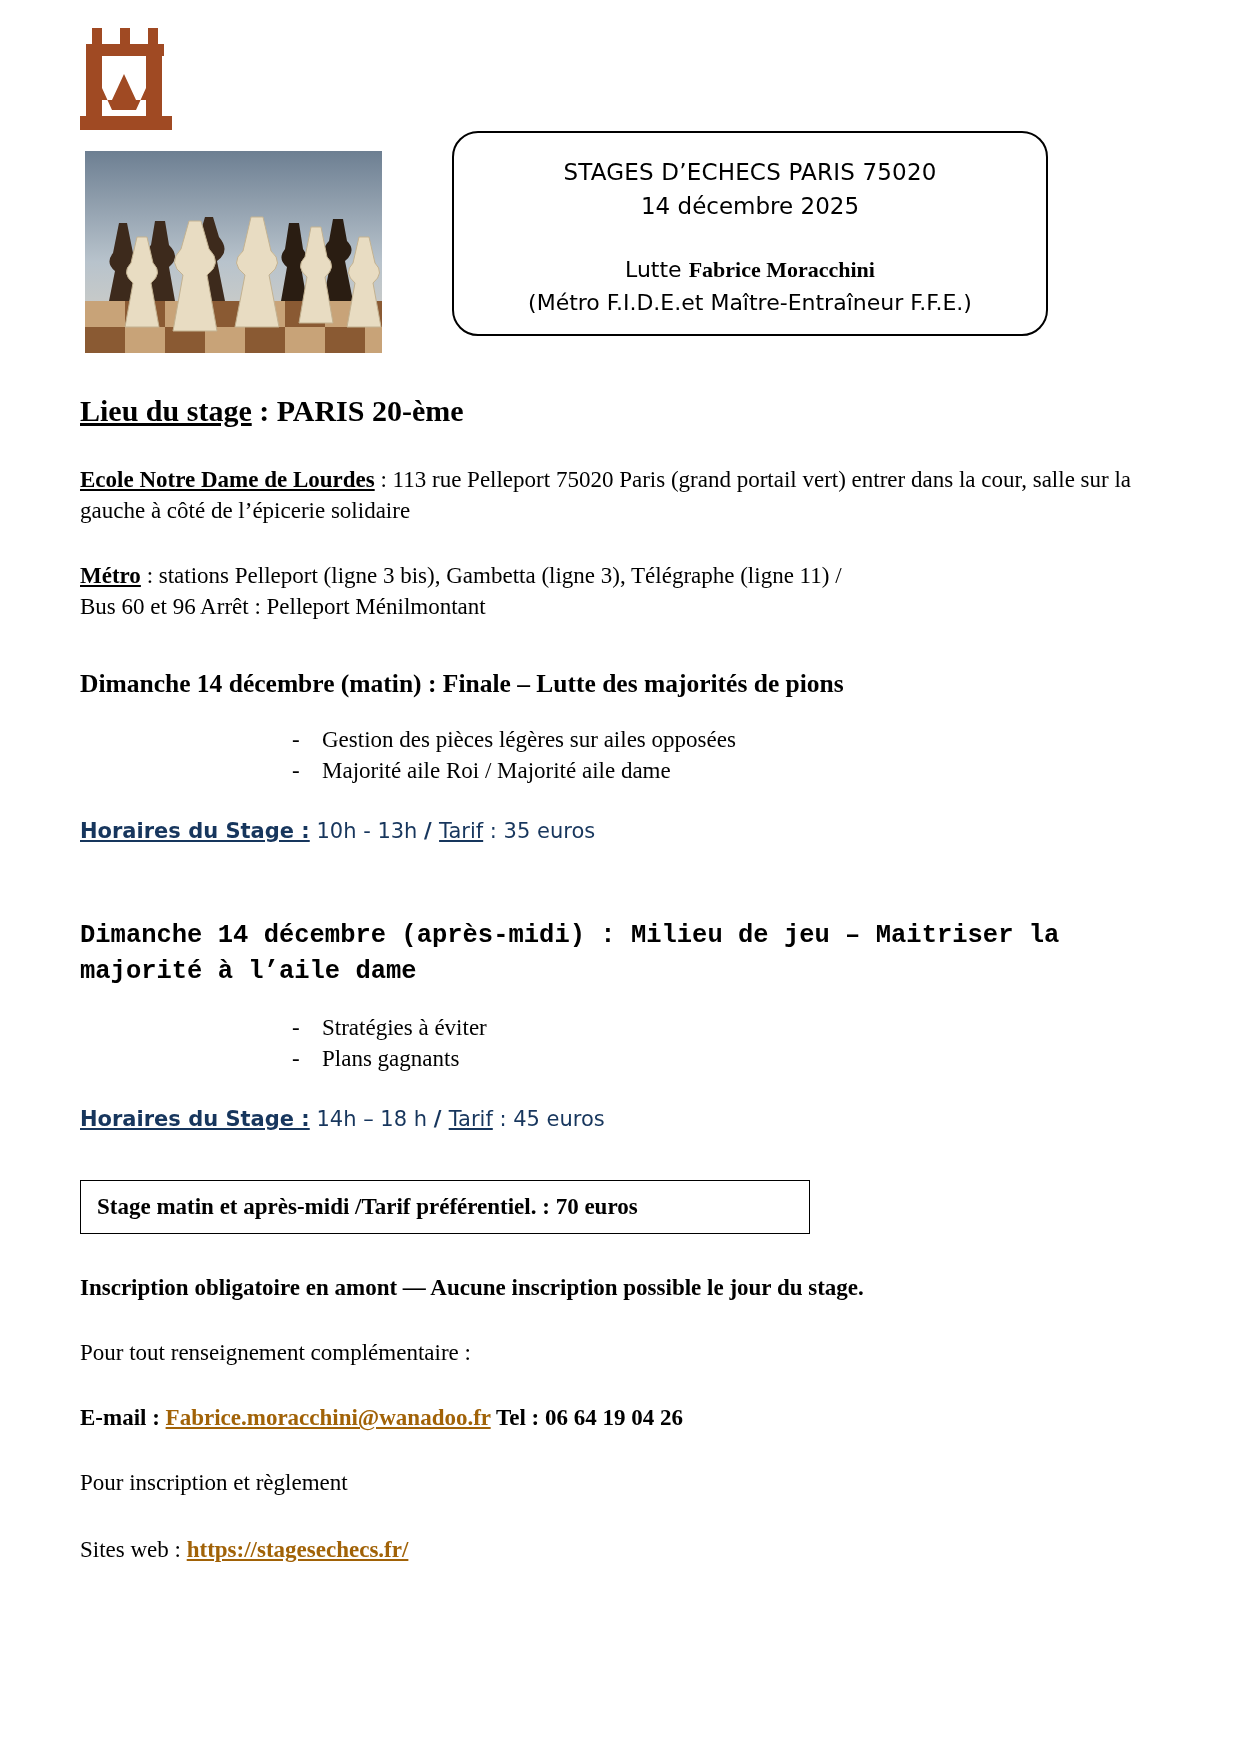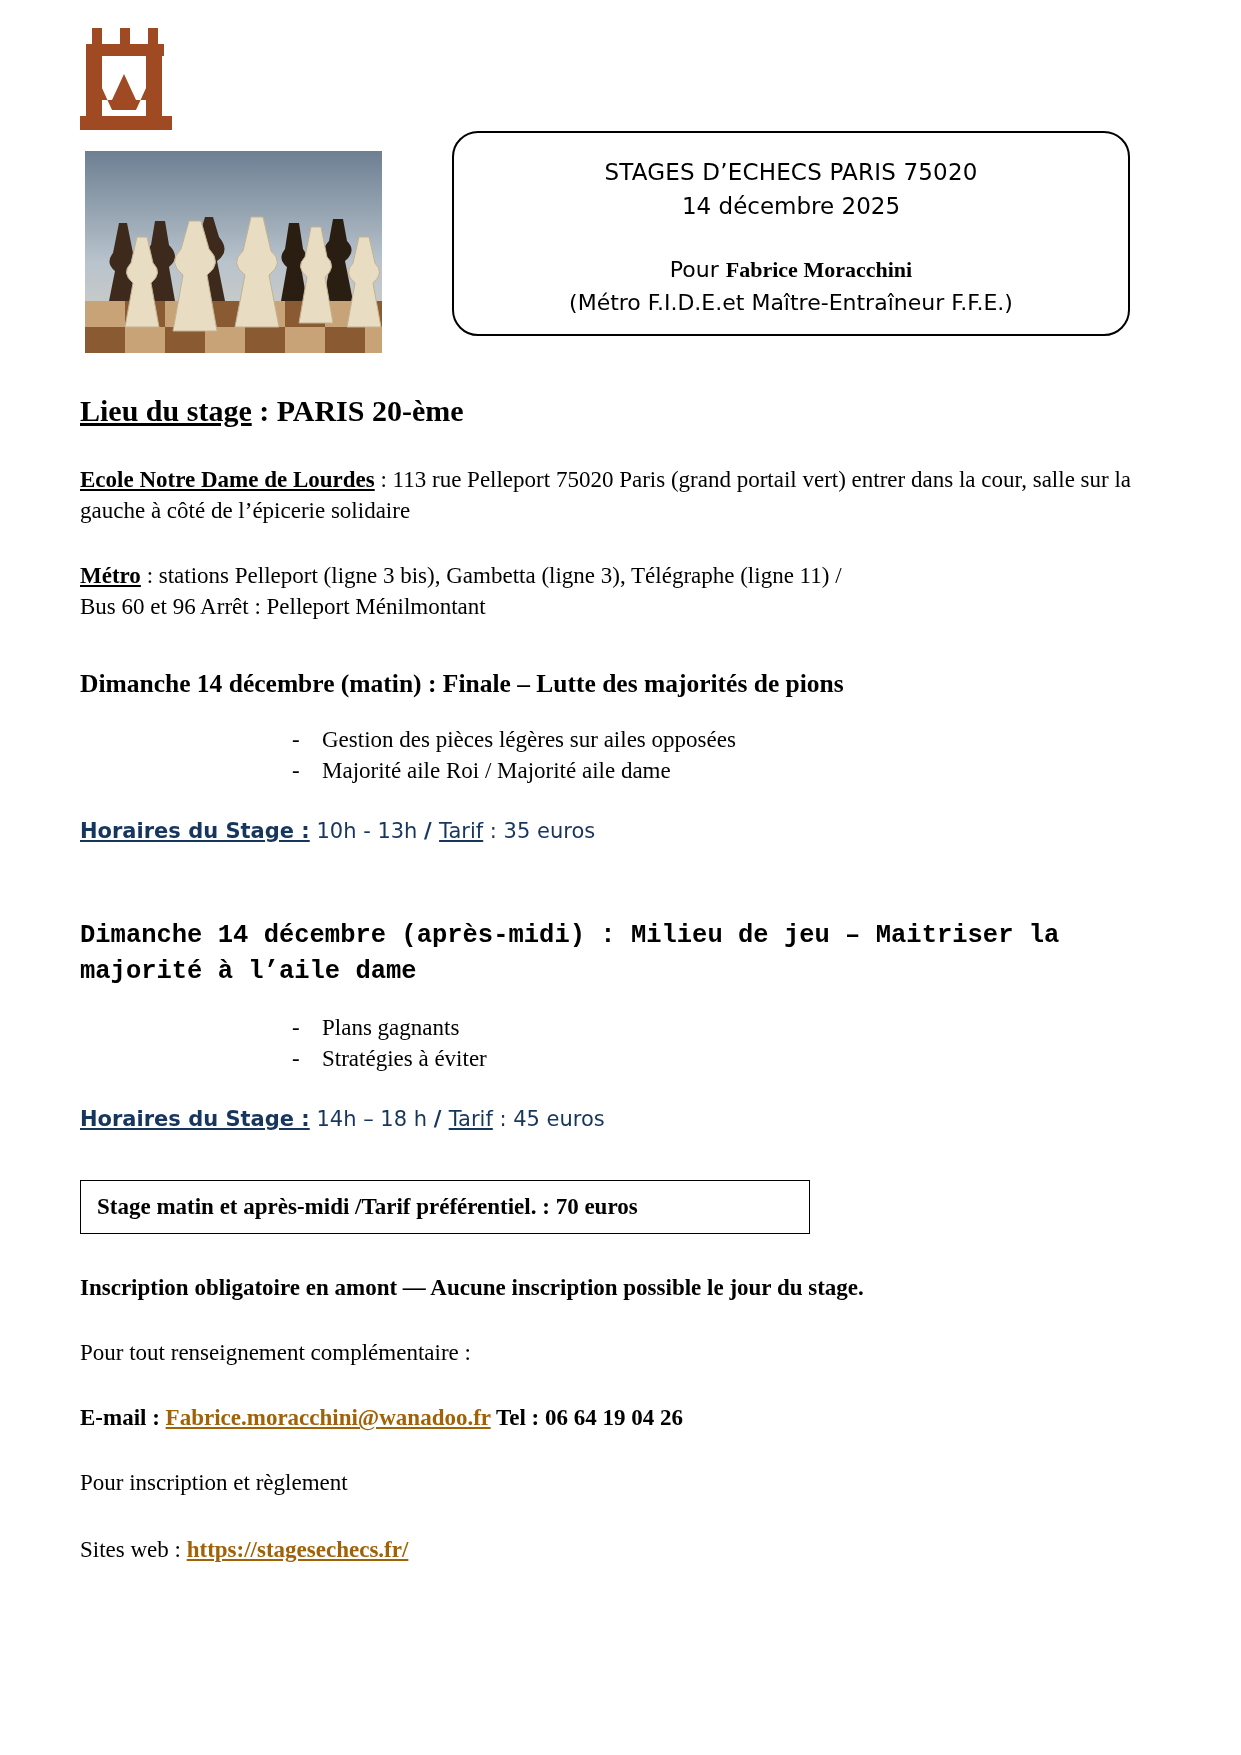--- a/index.html
+++ b/index.html
@@ -40,21 +40,21 @@
     overflow: hidden;
     border: 0;
     background: #2e2014;
   }
   .photo svg { display: block; }
 
   .titlebox {
     position: absolute;
     left: 452px;
     top: 131px;
-    width: 678px;
+    width: 596px;
     height: 205px;
     border: 2px solid #000;
     border-radius: 26px;
     box-sizing: border-box;
     font-family: "DejaVu Sans", sans-serif;
     text-align: center;
     padding-top: 22px;
   }
   .titlebox .l1 {
     font-size: 23px;
@@ -239,21 +239,21 @@
         <path d="M150 176 l10 -52 q-16 -12 -2 -24 l8 -34 l12 0 l8 34 q14 12 -2 24 l10 52 z"></path>
         <path d="M214 172 l8 -46 q-12 -10 -2 -20 l6 -30 l10 0 l6 30 q10 10 -2 20 l8 46 z"></path>
         <path d="M262 176 l8 -44 q-12 -10 -2 -20 l6 -26 l10 0 l6 26 q10 10 -2 20 l8 44 z"></path>
       </g>
     </svg>
   </div>
 
   <div class="titlebox">
     <div class="l1">STAGES D’ECHECS PARIS 75020</div>
     <div class="l2">14 décembre 2025</div>
-    <div class="l3"><span>Pour </span><b>Fabrice Moracchini</b></div>
+    <div class="l3"><span>Lutte </span><b>Fabrice Moracchini</b></div>
     <div class="l4">(Métro F.I.D.E.et Maître-Entraîneur F.F.E.)</div>
   </div>
 
 </div>
 
 <div class="content">
 
   <h1 class="lieu"><span class="u">Lieu du stage</span><span> : PARIS 20-ème</span></h1>
 
   <p class="para"><span class="u-b">Ecole Notre Dame de Lourdes</span><span> : 113 rue Pelleport 75020 Paris (grand portail vert) entrer dans la cour, salle sur la gauche à côté de l’épicerie solidaire</span></p>
@@ -265,22 +265,22 @@
   <ul class="dashlist">
     <li>Gestion des pièces légères sur ailes opposées</li>
     <li>Majorité aile Roi / Majorité aile dame</li>
   </ul>
 
   <p class="horaires"><span class="lbl"> Horaires du Stage :</span><span> 10h - 13h </span><span class="sep">/ </span><span class="tarif">Tarif</span><span> : 35 euros</span></p>
 
   <h2 class="sect" style="margin-top:72px;font-family:Liberation Mono, monospace;">Dimanche 14 décembre (après-midi) : Milieu de jeu – Maitriser la majorité à l’aile dame</h2>
 
   <ul class="dashlist">
+    <li>Stratégies à éviter</li>
     <li> Plans gagnants</li>
-    <li>Stratégies à éviter</li>
   </ul>
 
   <p class="horaires"><span class="lbl">Horaires du Stage :</span><span> 14h – 18 h </span><span class="sep">/ </span><span class="tarif">Tarif</span><span> : 45 euros</span></p>
 
   <div class="pref-box">
     <span>Stage matin et après-midi /Tarif préférentiel. : 70 euros</span>
   </div>
 
   <p class="bold-note">Inscription obligatoire en amont — Aucune inscription possible le jour du stage.</p>
 

